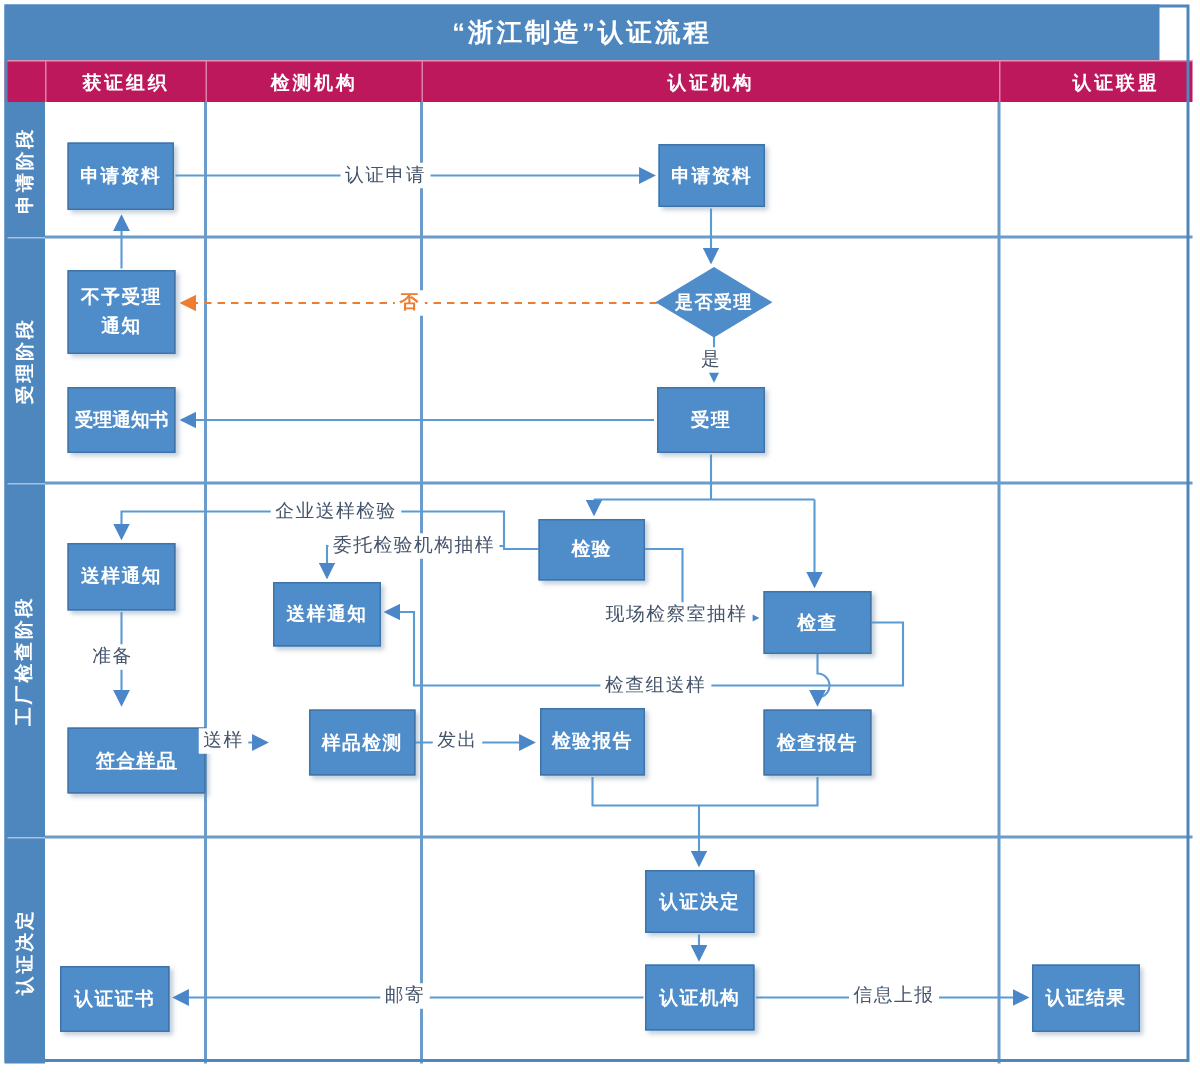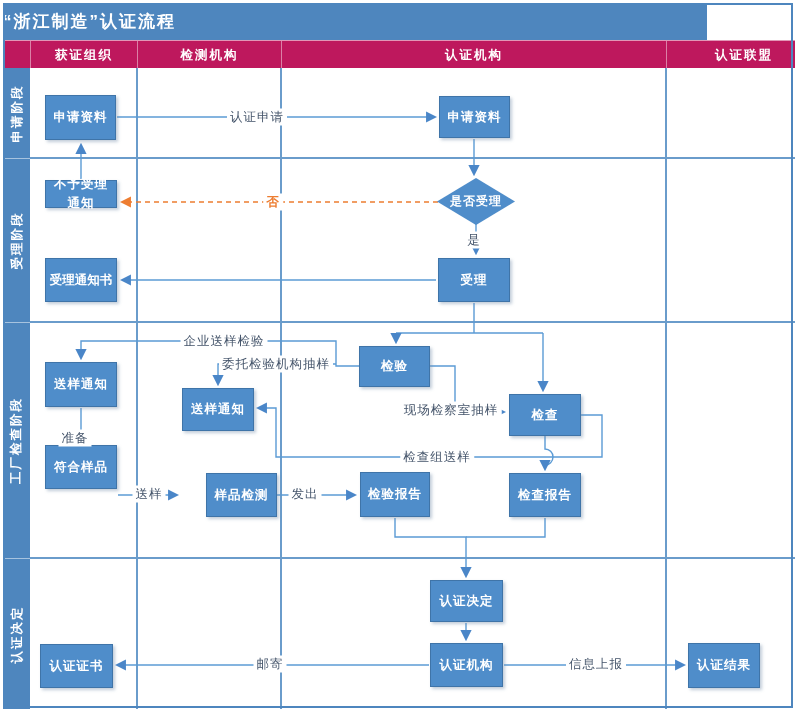--- a/index.html
+++ b/index.html
@@ -1,21 +1,21 @@
 <!DOCTYPE html>
 <html><head>
 <meta charset="utf-8">
 <style>
   html,body{margin:0;padding:0;background:#ffffff;}
   .canvas{position:relative;width:800px;height:715px;background:#fff;overflow:hidden;
           font-family:"Liberation Sans",sans-serif;}
   .frame{position:absolute;left:3px;top:3px;width:790px;height:705px;
          border:2px solid #4e86be;box-sizing:border-box;pointer-events:none;}
-  .titlebar{position:absolute;left:3px;top:3px;width:704px;height:37px;background:#4e86be;
-            display:flex;align-items:center;justify-content:flex-start;}
+  .titlebar{position:absolute;left:3px;top:3px;width:770px;height:37px;background:#4e86be;
+            display:flex;align-items:center;justify-content:center;}
   .titlebar .t{color:#fff;font-size:17px;font-weight:bold;letter-spacing:2px;}
   .headerrow{position:absolute;left:3px;top:40px;width:792px;height:28px;background:#be185d;
              border-top:1px solid rgba(255,255,255,.55);box-sizing:border-box;}
   .hcell{position:absolute;top:0;height:28px;display:flex;align-items:center;justify-content:center;
          color:#fff;font-size:12.5px;font-weight:600;letter-spacing:2px;
          border-left:1px solid rgba(255,255,255,.45);box-sizing:border-box;}
   .strip{position:absolute;left:3px;top:68px;width:27px;height:641px;background:#4e86be;}
   .scell{position:absolute;left:0;width:27px;display:flex;align-items:center;justify-content:center;
          border-top:1px solid rgba(255,255,255,.5);box-sizing:border-box;}
   .scell:first-child{border-top:none;}
@@ -106,24 +106,24 @@
       <path d="M545,518 V537 H466"></path>
       <path d="M395,518 V537 H466 V576" marker-end="url(#ab)"></path>
       <path d="M466,623 V639" marker-end="url(#ab)"></path>
       <path d="M429,665 H117" marker-end="url(#ab)"></path>
       <path d="M504,665 H684" marker-end="url(#ab)"></path>
       <path d="M438,202 H122" stroke="#ed7d31" stroke-dasharray="5 4" marker-end="url(#ao)"></path>
     </g>
   </svg>
 
   <div class="node" style="left:45px;top:95px;width:71px;height:45px;">申请资料</div>
-  <div class="node" style="left:45px;top:180px;width:72px;height:28px;text-align:center;">不予受理通知</div>
+  <div class="node" style="left:45px;top:180px;width:72px;height:56px;text-align:center;">不予受理通知</div>
   <div class="node" style="left:45px;top:258px;width:72px;height:44px;letter-spacing:0;">受理通知书</div>
   <div class="node" style="left:45px;top:362px;width:72px;height:45px;">送样通知</div>
-  <div class="node" style="left:45px;top:445px;width:72px;height:44px;">符合样品</div>
+  <div class="node" style="left:45px;top:485px;width:92px;height:44px;text-decoration:underline;">符合样品</div>
   <div class="node" style="left:40px;top:644px;width:73px;height:44px;">认证证书</div>
   <div class="node" style="left:182px;top:388px;width:72px;height:43px;">送样通知</div>
   <div class="node" style="left:182px;top:473px;width:71px;height:44px;margin-left:24px;">样品检测</div>
   <div class="node" style="left:439px;top:96px;width:71px;height:42px;">申请资料</div>
   <div class="diamond" style="left:437px;top:178px;width:78px;height:47px;">是否受理</div>
   <div class="node" style="left:438px;top:258px;width:72px;height:44px;">受理</div>
   <div class="node" style="left:359px;top:346px;width:71px;height:41px;">检验</div>
   <div class="node" style="left:509px;top:394px;width:72px;height:42px;">检查</div>
   <div class="node" style="left:360px;top:472px;width:70px;height:45px;">检验报告</div>
   <div class="node" style="left:509px;top:473px;width:72px;height:44px;">检查报告</div>

